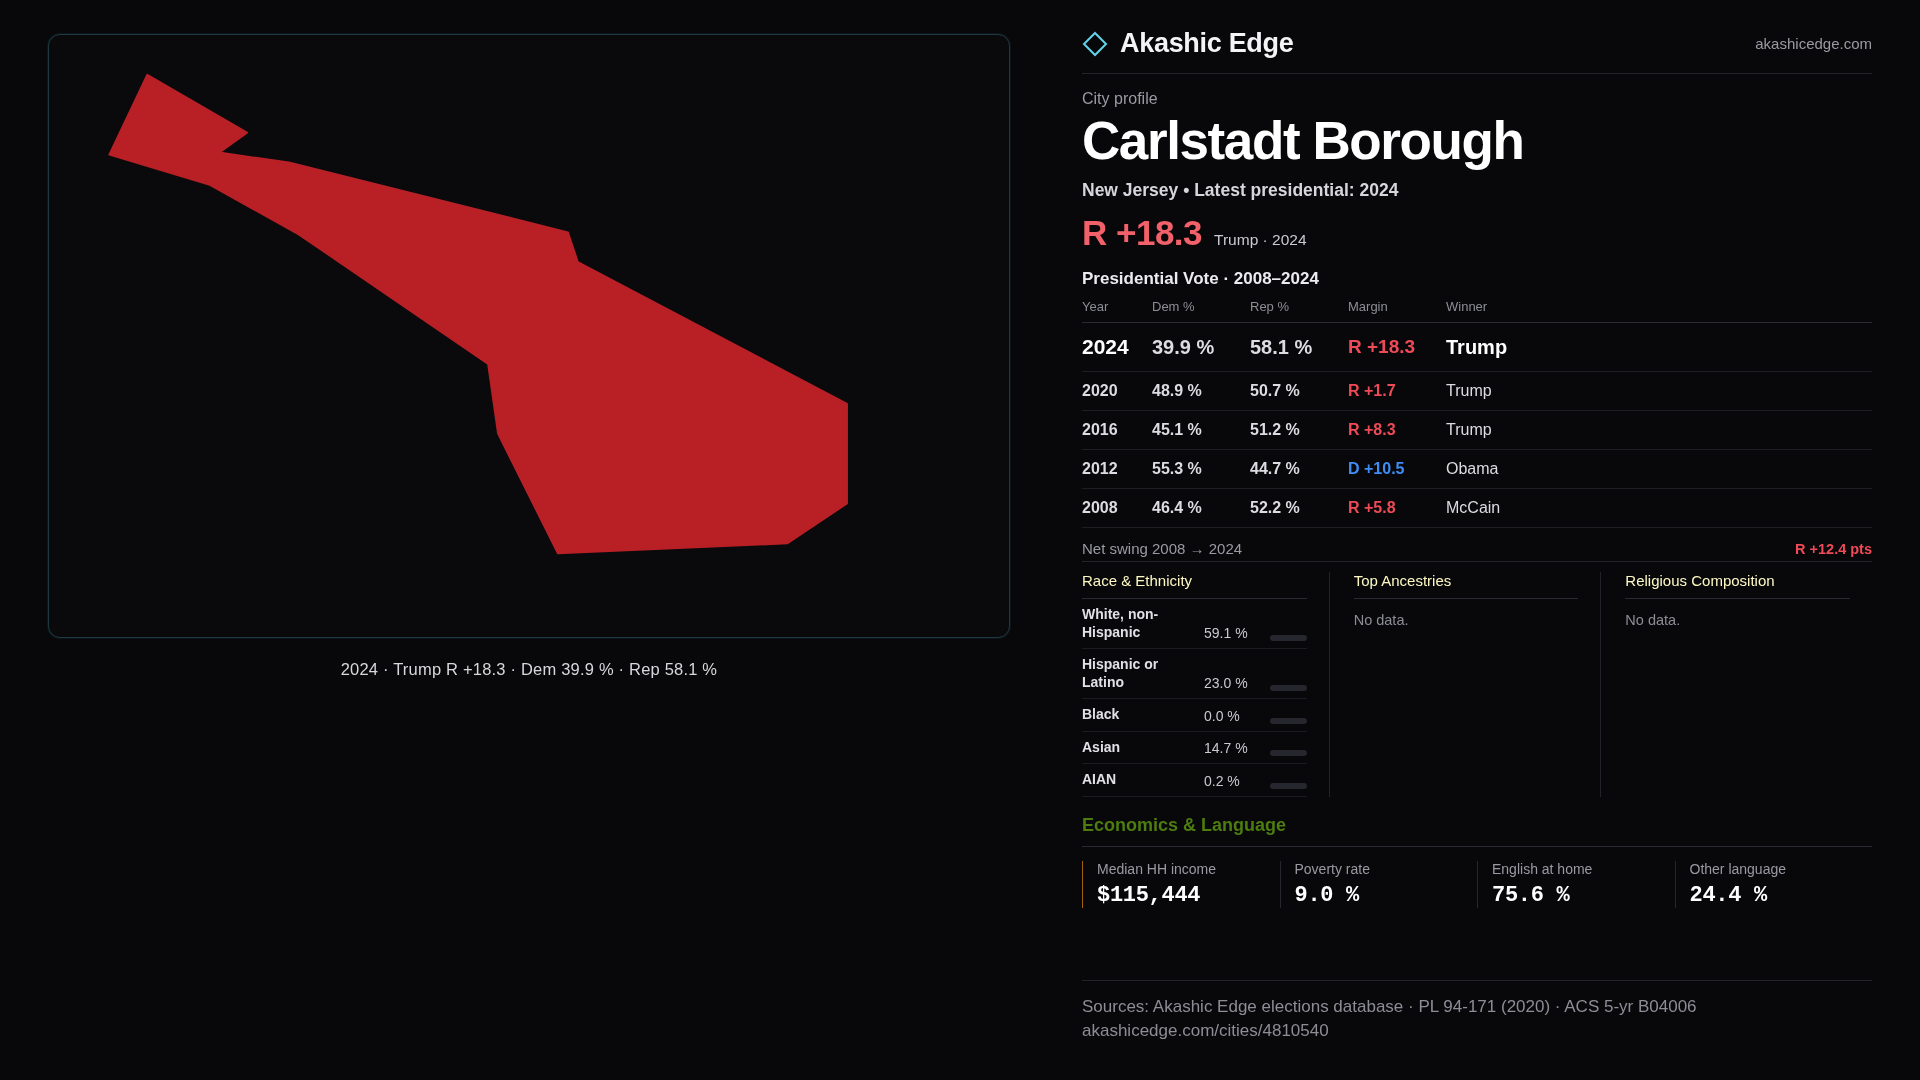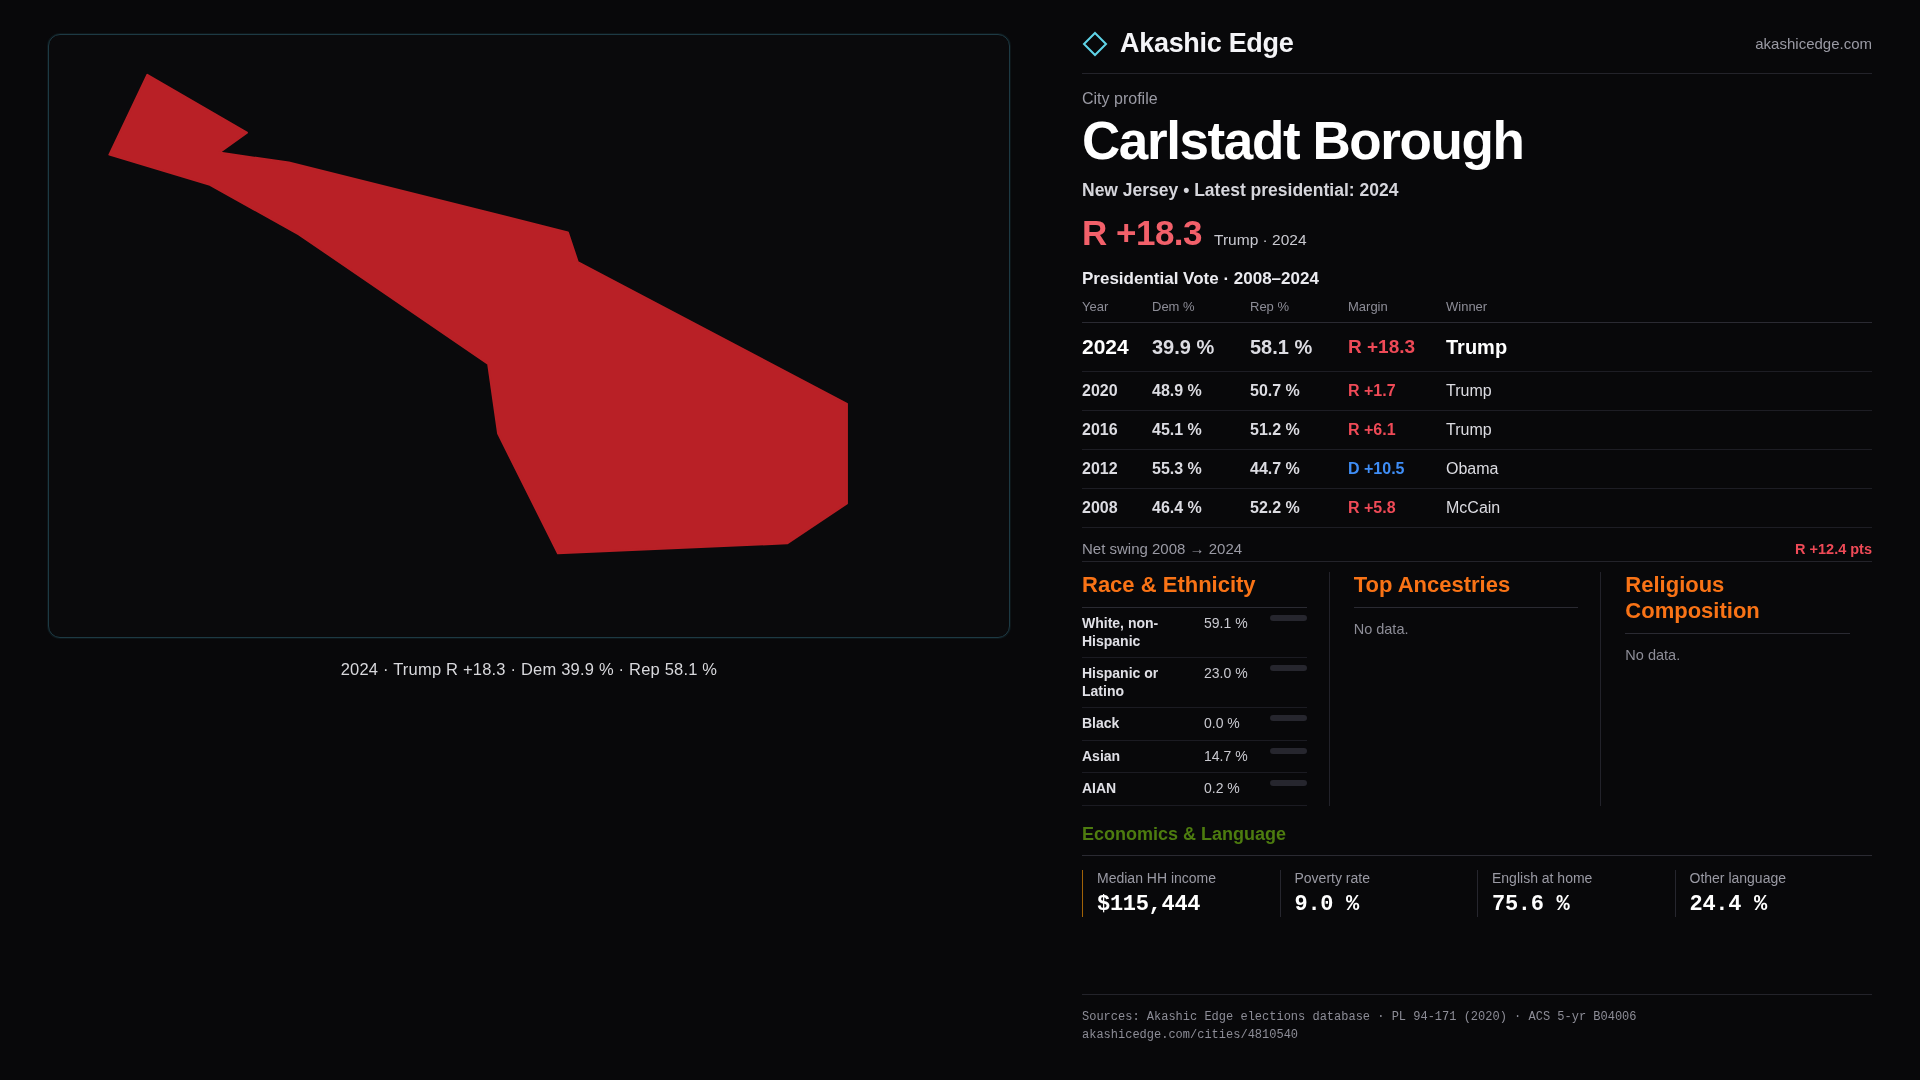--- a/index.html
+++ b/index.html
@@ -163,34 +163,34 @@
 
   
   .demo-cols {
     display: flex;
     margin-top: 10px;
     gap: 0;
   }
   .demo-col { flex: 1 1 0; padding-right: 22px; }
   .demo-col + .demo-col { border-left: 1px solid #22222a; padding-left: 24px; }
   .col-title {
-    font-size: 22px;
-    font-weight: bold;
-    color: #f97316;
+    font-size: 15px;
+    font-weight: normal;
+    color: #fef9c3;
     padding-bottom: 9px;
     border-bottom: 1px solid #2a2a32;
   }
   .nodata {
     margin-top: 13px;
     font-size: 14.5px;
     color: #8d8d97;
   }
   .race-row {
     display: flex;
-    align-items: flex-start;
+    align-items: flex-end;
     gap: 10px;
     padding: 7px 0;
     border-bottom: 1px solid #1b1b22;
   }
   .race-name {
     flex: 0 0 112px;
     font-size: 14px;
     color: #e0e0e6;
     font-weight: bold;
     line-height: 1.25;
@@ -241,21 +241,21 @@
 
   
   .footer {
     position: absolute;
     left: 42px;
     right: 48px;
     bottom: 36px;
     padding-top: 14px;
     border-top: 1px solid #23232a;
   }
-  .footer div { font-size: 12px; color: #8d8d97; line-height: 1.45; font-family: Liberation Mono, monospace; }
+  .footer div { font-size: 17px; color: #8d8d97; line-height: 1.45; }
 </style>
 </head>
 <body>
 
 <div class="page">
 
   <div class="map-panel">
     <div class="map-frame">
       <svg viewBox="0 0 962 604" preserveAspectRatio="xMidYMid meet">
         <polygon points="60,120 98,40 198,98 170,118 240,128 520,198 530,228 800,370 800,470 740,510 510,520 450,400 440,330 250,200 160,150" fill="#b92026" stroke="#b92026" stroke-width="2" stroke-linejoin="round"></polygon>
@@ -311,21 +311,21 @@
           <td class="year">2020</td>
           <td class="dem">48.9 %</td>
           <td class="rep">50.7 %</td>
           <td class="mar r">R +1.7</td>
           <td class="win">Trump</td>
         </tr>
         <tr>
           <td class="year">2016</td>
           <td class="dem">45.1 %</td>
           <td class="rep">51.2 %</td>
-          <td class="mar r">R +6.1</td>
+          <td class="mar r">R +8.3</td>
           <td class="win">Trump</td>
         </tr>
         <tr>
           <td class="year">2012</td>
           <td class="dem">55.3 %</td>
           <td class="rep">44.7 %</td>
           <td class="mar d">D +10.5</td>
           <td class="win">Obama</td>
         </tr>
         <tr>

